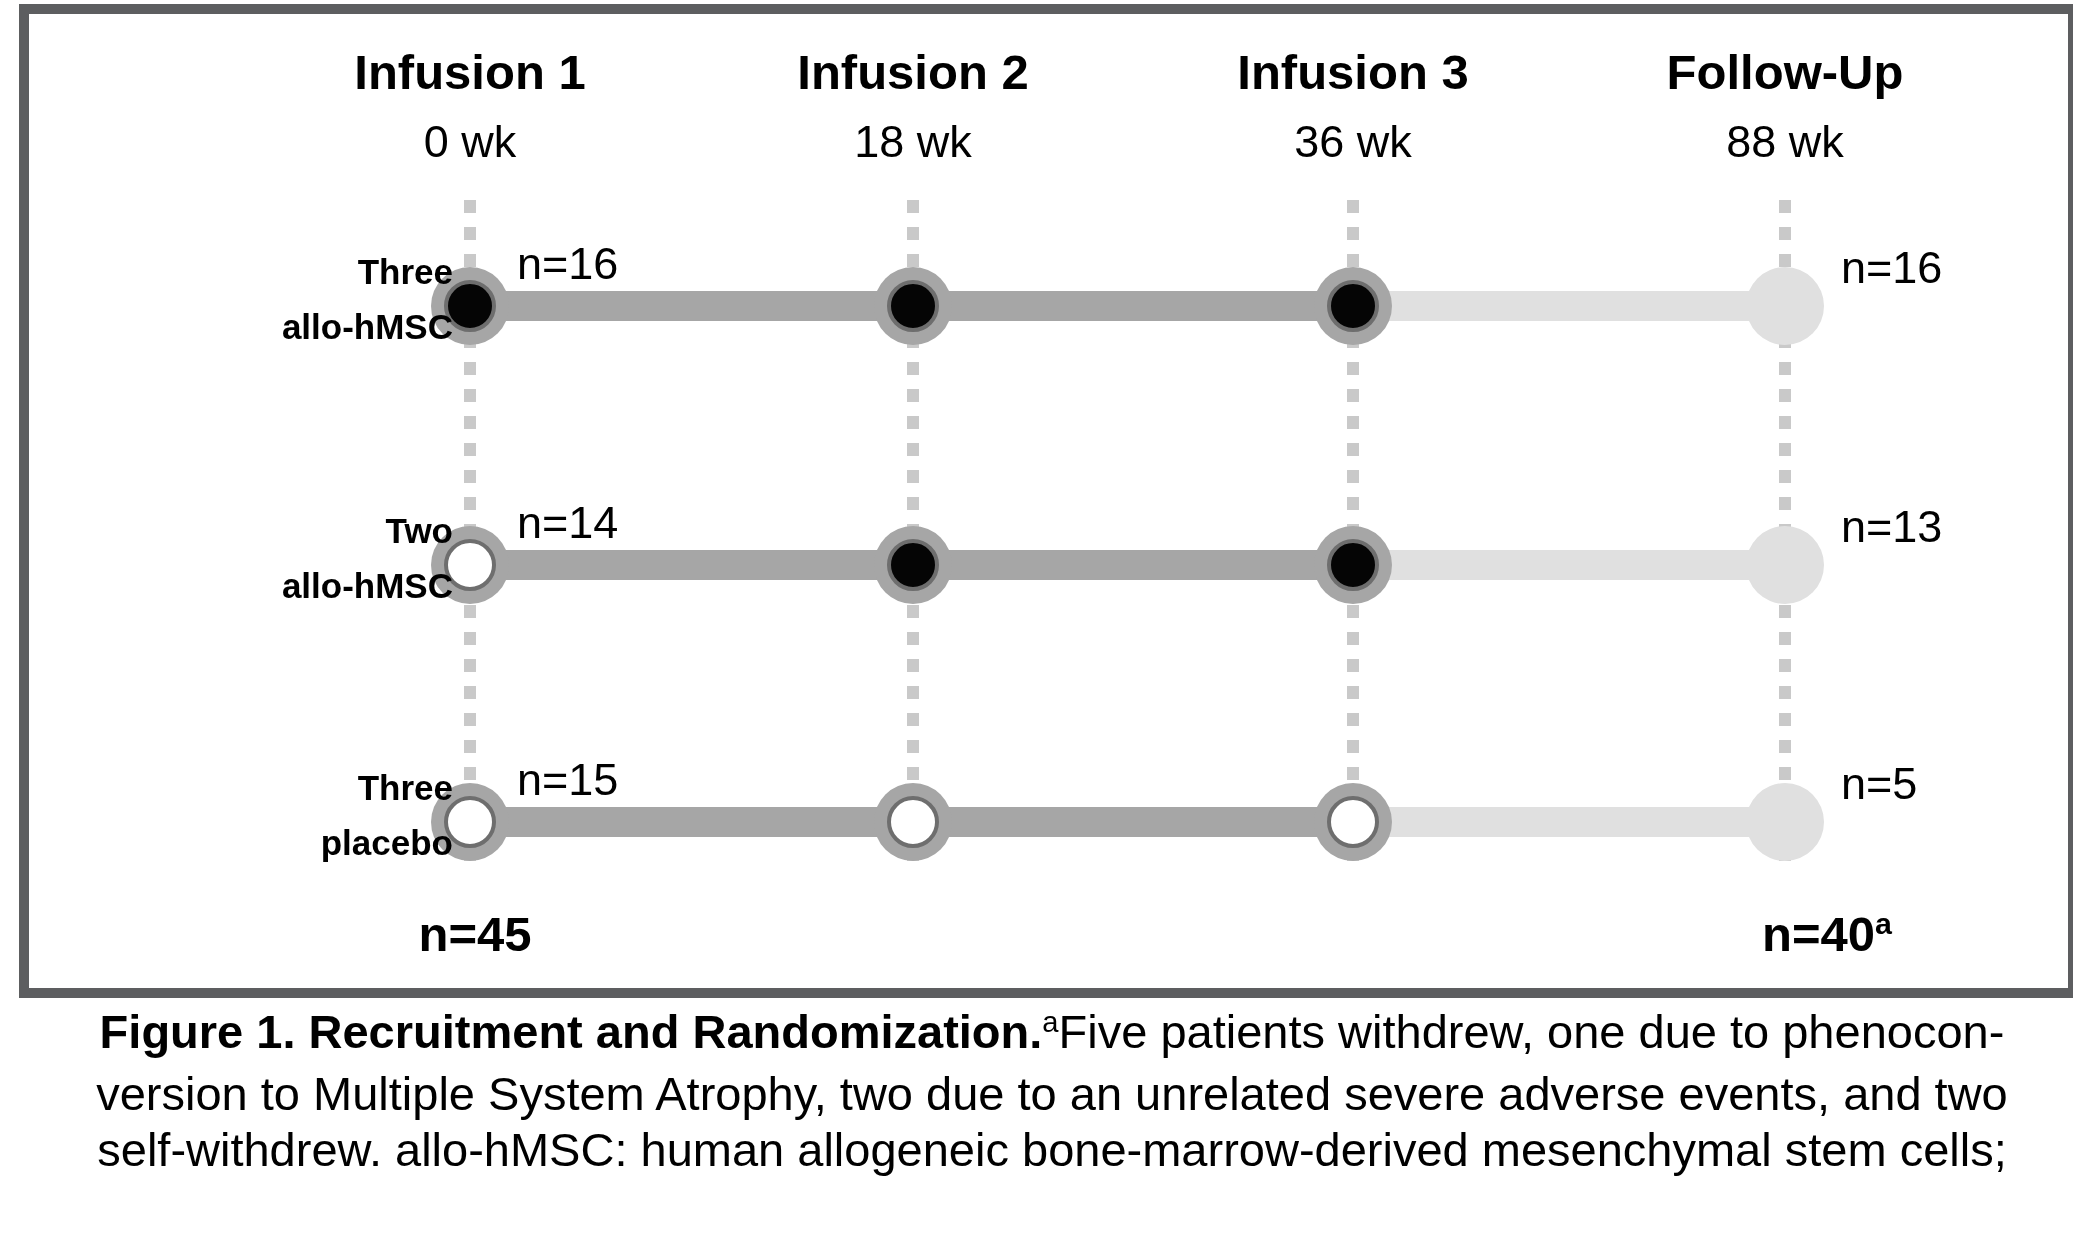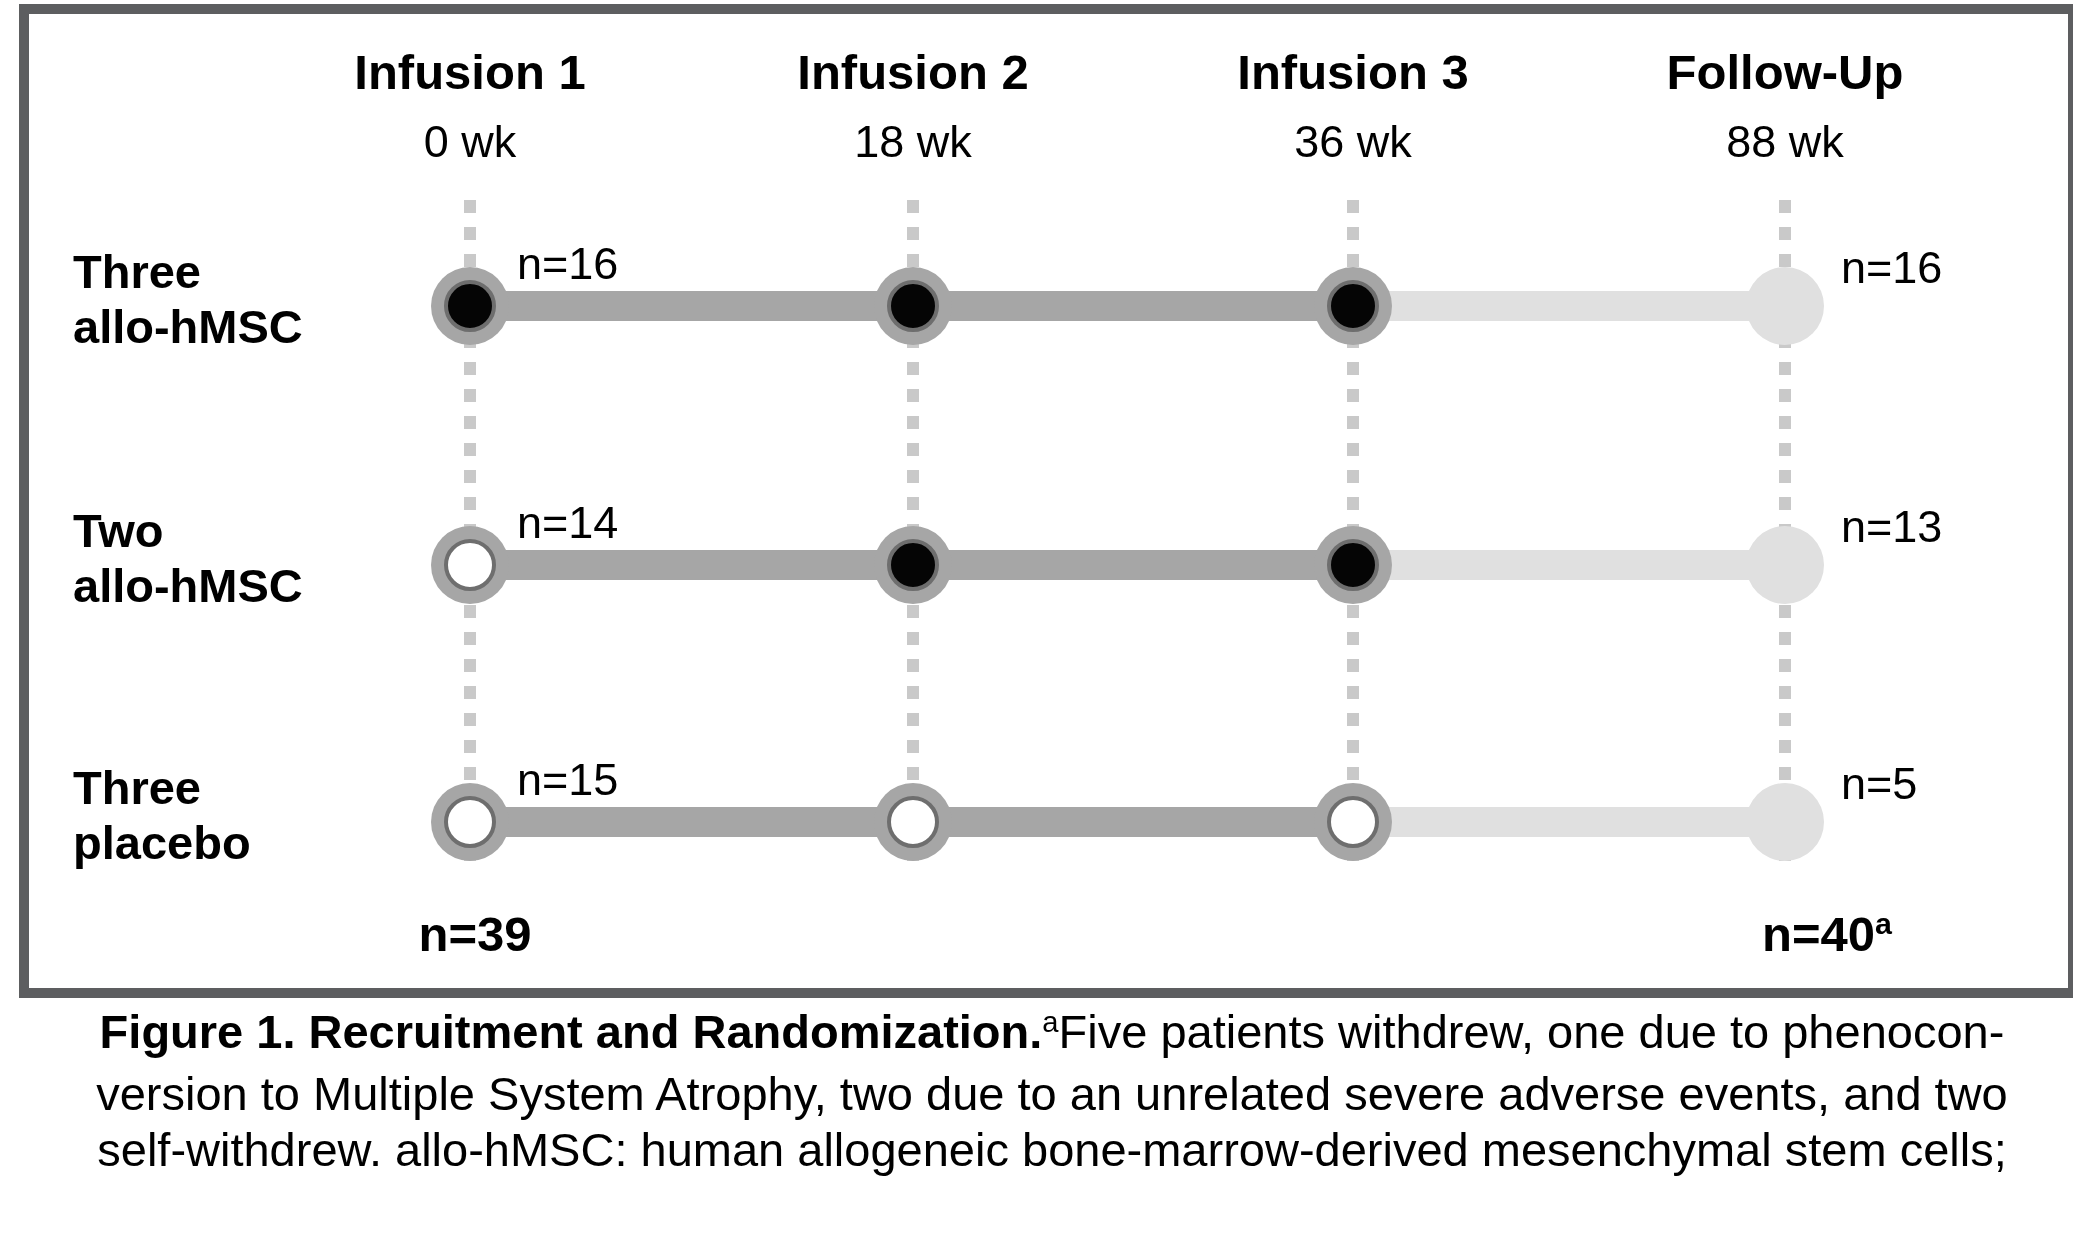--- a/index.html
+++ b/index.html
@@ -75,22 +75,22 @@
   .dot-open .core{background:#ffffff;}
   .n-label{
     position:absolute;
     font-size:45px;
     white-space:nowrap;
     z-index:4;
   }
   .row-label{
     position:absolute;
     left:60px;width:380px;
-    text-align:left;
-    font-size:47px;
+    text-align:right;
+    font-size:35px;
     font-weight:bold;
     line-height:55px;
     z-index:4;
   }
   .total{
     position:absolute;
     width:260px;
     top:906px;
     text-align:center;
     font-size:49px;
@@ -188,21 +188,21 @@
   <div class="dot dot-open" style="left:900px;top:822px">
       <div class="core"></div>
     </div>
   <div class="dot dot-open" style="left:1340px;top:822px">
       <div class="core"></div>
     </div>
   <div class="dot dot-followup" style="left:1772px;top:822px"></div>
   <div class="n-label" style="left:504px;top:754px">n=15</div>
   <div class="n-label" style="left:1828px;top:758px">n=5</div>
 
-  <div class="total" style="left:332px"><span>n=39</span></div>
+  <div class="total" style="left:332px"><span>n=45</span></div>
   <div class="total" style="left:1684px"><span>n=40</span><sup>a</sup></div>
 
   <div class="caption">
     <div class="cap-line"><span class="cap-bold">Figure 1. Recruitment and Randomization.</span><sup>a</sup><span>Five patients withdrew, one due to phenocon-</span></div>
     <div class="cap-line">version to Multiple System Atrophy, two due to an unrelated severe adverse events, and two</div>
     <div class="cap-line">self-withdrew. allo-hMSC: human allogeneic bone-marrow-derived mesenchymal stem cells;</div>
   </div>
 
 </div>
 

